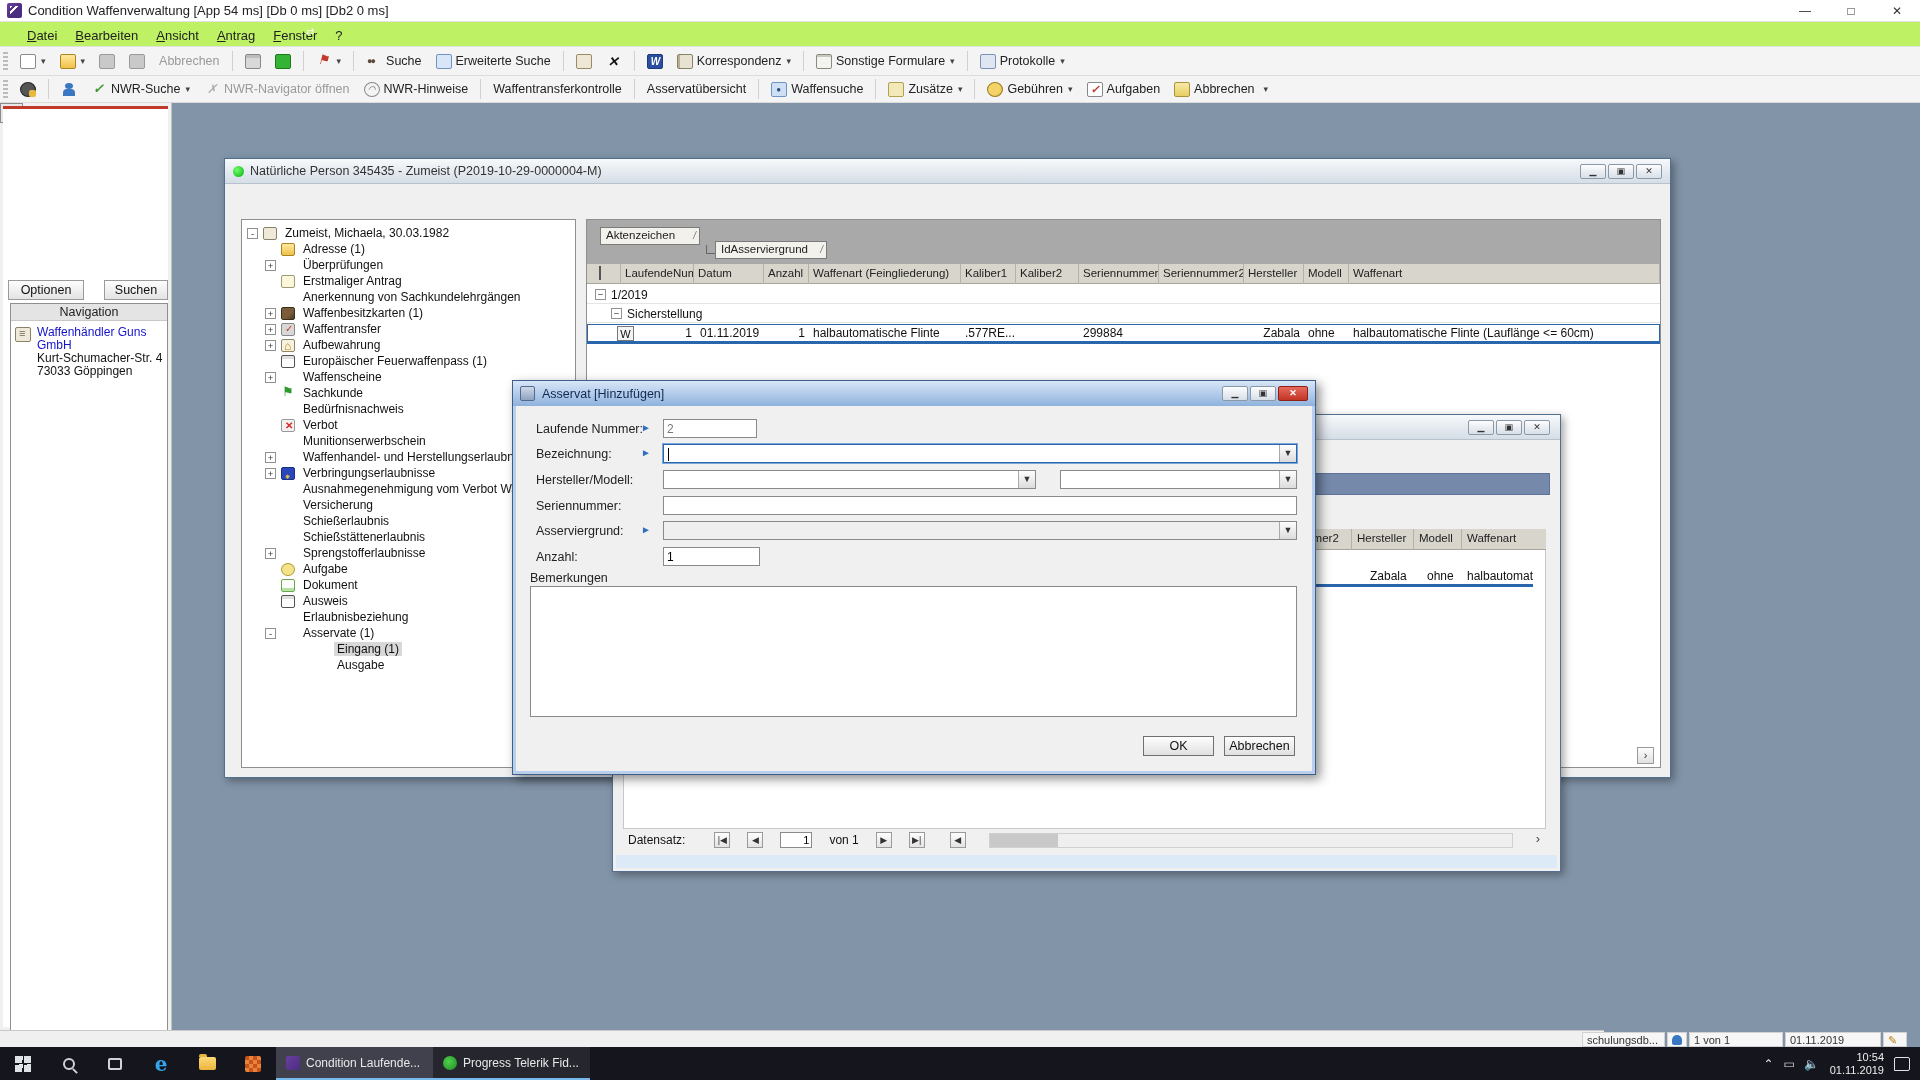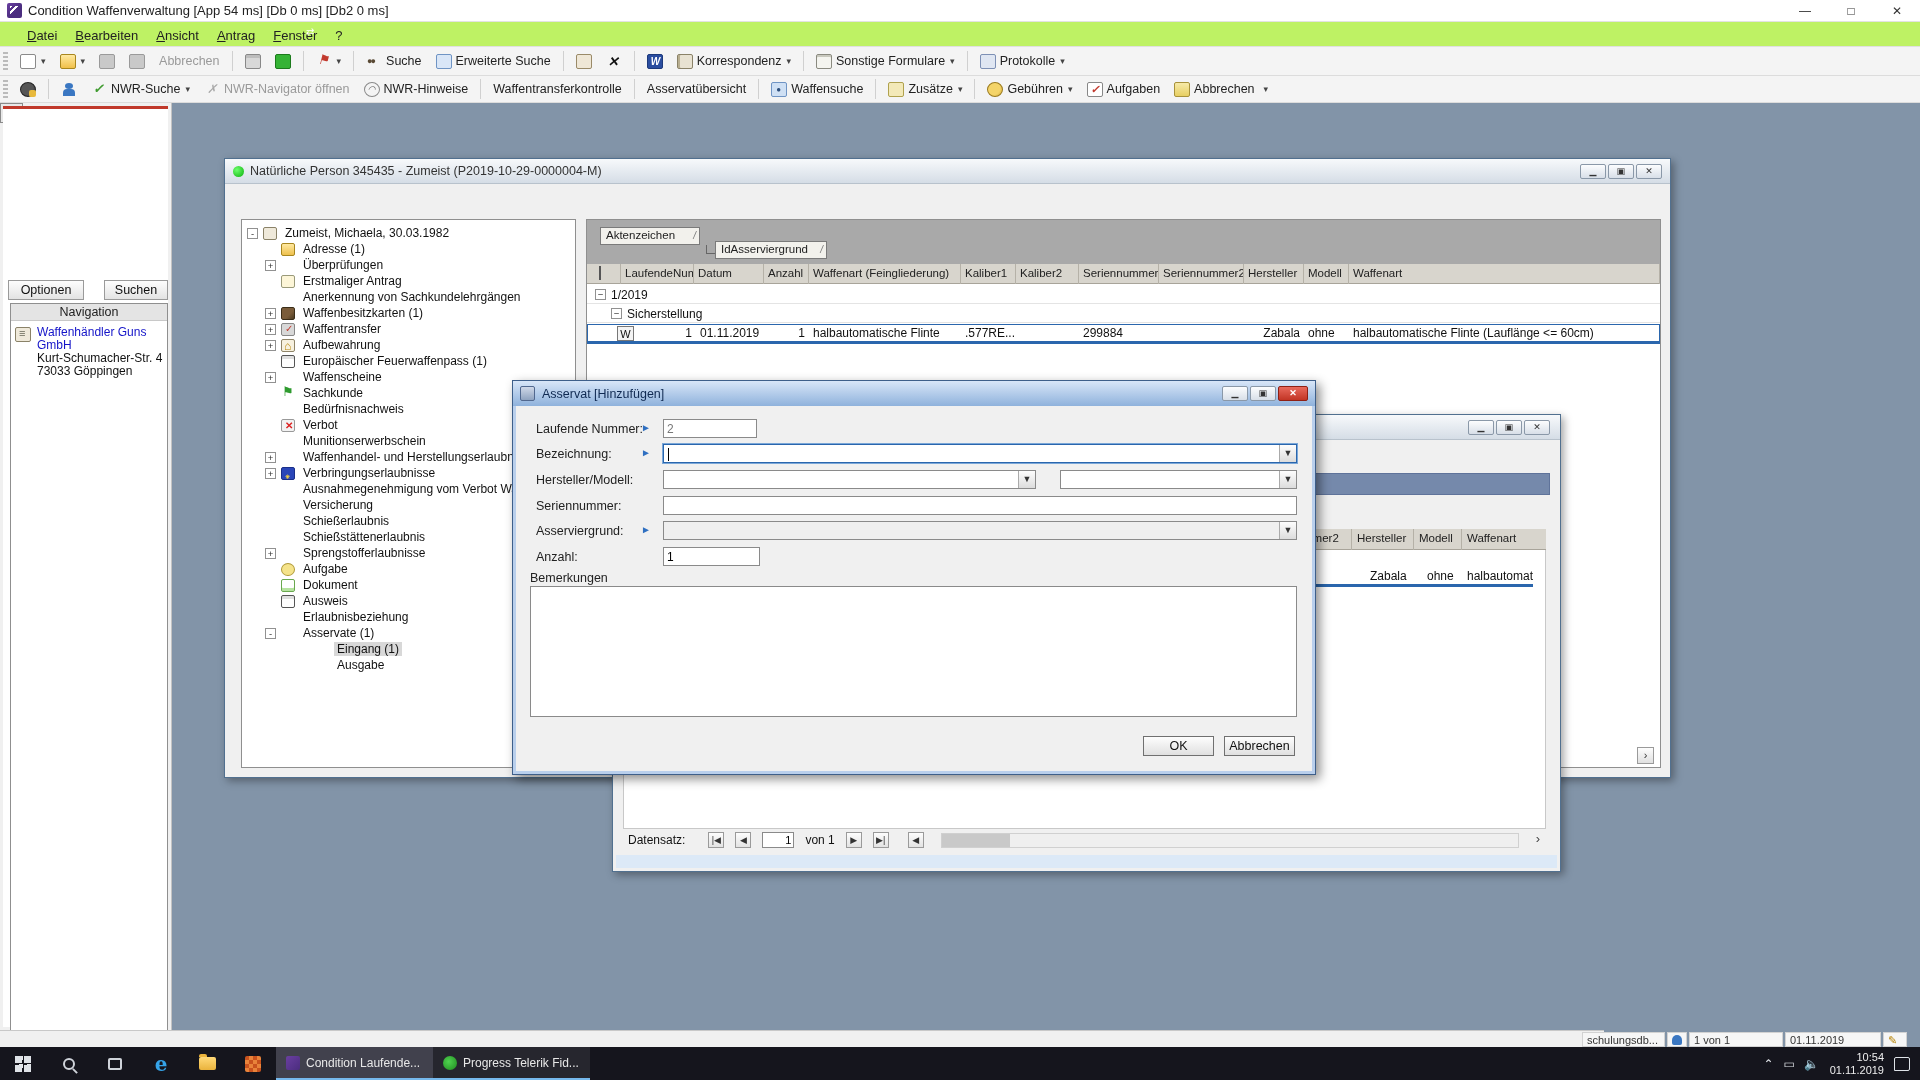--- a/index.html
+++ b/index.html
@@ -131,21 +131,21 @@
   .w-badge{width:17px;height:15px;border:1px solid #777;background:#f4f4f4;text-align:center;font-size:11px;line-height:14px;margin-left:29px;flex:none}
   .right{text-align:right}
   #gr-scroll{position:absolute;right:6px;bottom:3px;width:17px;height:17px;border:1px solid #9a9a9a;background:linear-gradient(#fdfdfd,#e0e0e0);font-size:11px;text-align:center;line-height:15px;color:#333}
   
   #win2 .ehead{position:absolute;left:10px;top:114px;width:923px;height:21px;background:#d8d5cd;border-bottom:1px solid #a8a49a}
   .ehcell{position:absolute;top:3px;font-size:11.5px;color:#222;white-space:nowrap}
   .ehsep{position:absolute;top:0;width:1px;height:21px;background:#b5b1a7}
   #win2 .erow{position:absolute;left:10px;top:151px;width:910px;height:21px;background:#fff;border-bottom:3px solid #2a66ad;overflow:hidden;font-size:12px}
   .ercell{position:absolute;top:3px;white-space:nowrap}
   #win2 .ebody{position:absolute;left:10px;top:135px;width:923px;height:279px;background:#fff;border:1px solid #c8c8c8;border-top:none}
-  #recnav{position:absolute;left:10px;top:414px;width:923px;height:22px;background:#f0f0f0;display:flex;align-items:center;font-size:12px;gap:11px}
+  #recnav{position:absolute;left:10px;top:414px;width:923px;height:22px;background:#f0f0f0;display:flex;align-items:center;font-size:12px;gap:17px}
   .rn-btn{width:16px;height:16px;border:1px solid #9a9a9a;background:linear-gradient(#fdfdfd,#e3e3e3);font-size:9px;line-height:14px;text-align:center;color:#333;flex:none}
   .rn-input{width:32px;height:16px;border:1px solid #8a8a8a;background:#fff;font-size:11px;text-align:right;padding-right:2px}
   #rn-track{position:relative;flex:1;height:15px;background:#efefef;border:1px solid #d0d0d0;margin-left:6px}
   #rn-thumb{position:absolute;left:0;top:0;width:68px;height:13px;background:#c9c9c9}
   #rn-end{width:16px;height:16px;font-size:13px;line-height:14px;text-align:center;color:#444;flex:none}
   #win2-bottom{position:absolute;left:3px;bottom:3px;width:941px;height:13px;background:#dce9f7}
   
   #dialog{position:absolute;left:512px;top:380px;width:804px;height:395px;background:#f0f0f0;border:1px solid #3e5f8a;outline:3px solid #b9cfec;outline-offset:-4px;box-shadow:4px 4px 10px rgba(0,0,0,.45)}
   #dialog .dtitle{position:absolute;left:0;top:0;right:0;height:25px;background:linear-gradient(#d8e6f8,#8fb2dc);display:flex;align-items:center;font-size:12.5px;color:#102a52}
   .dlg-ic{width:15px;height:15px;margin:0 7px 0 7px;background:linear-gradient(#cfd8e8,#8fa3c0);border:1px solid #51688f;border-radius:2px}

